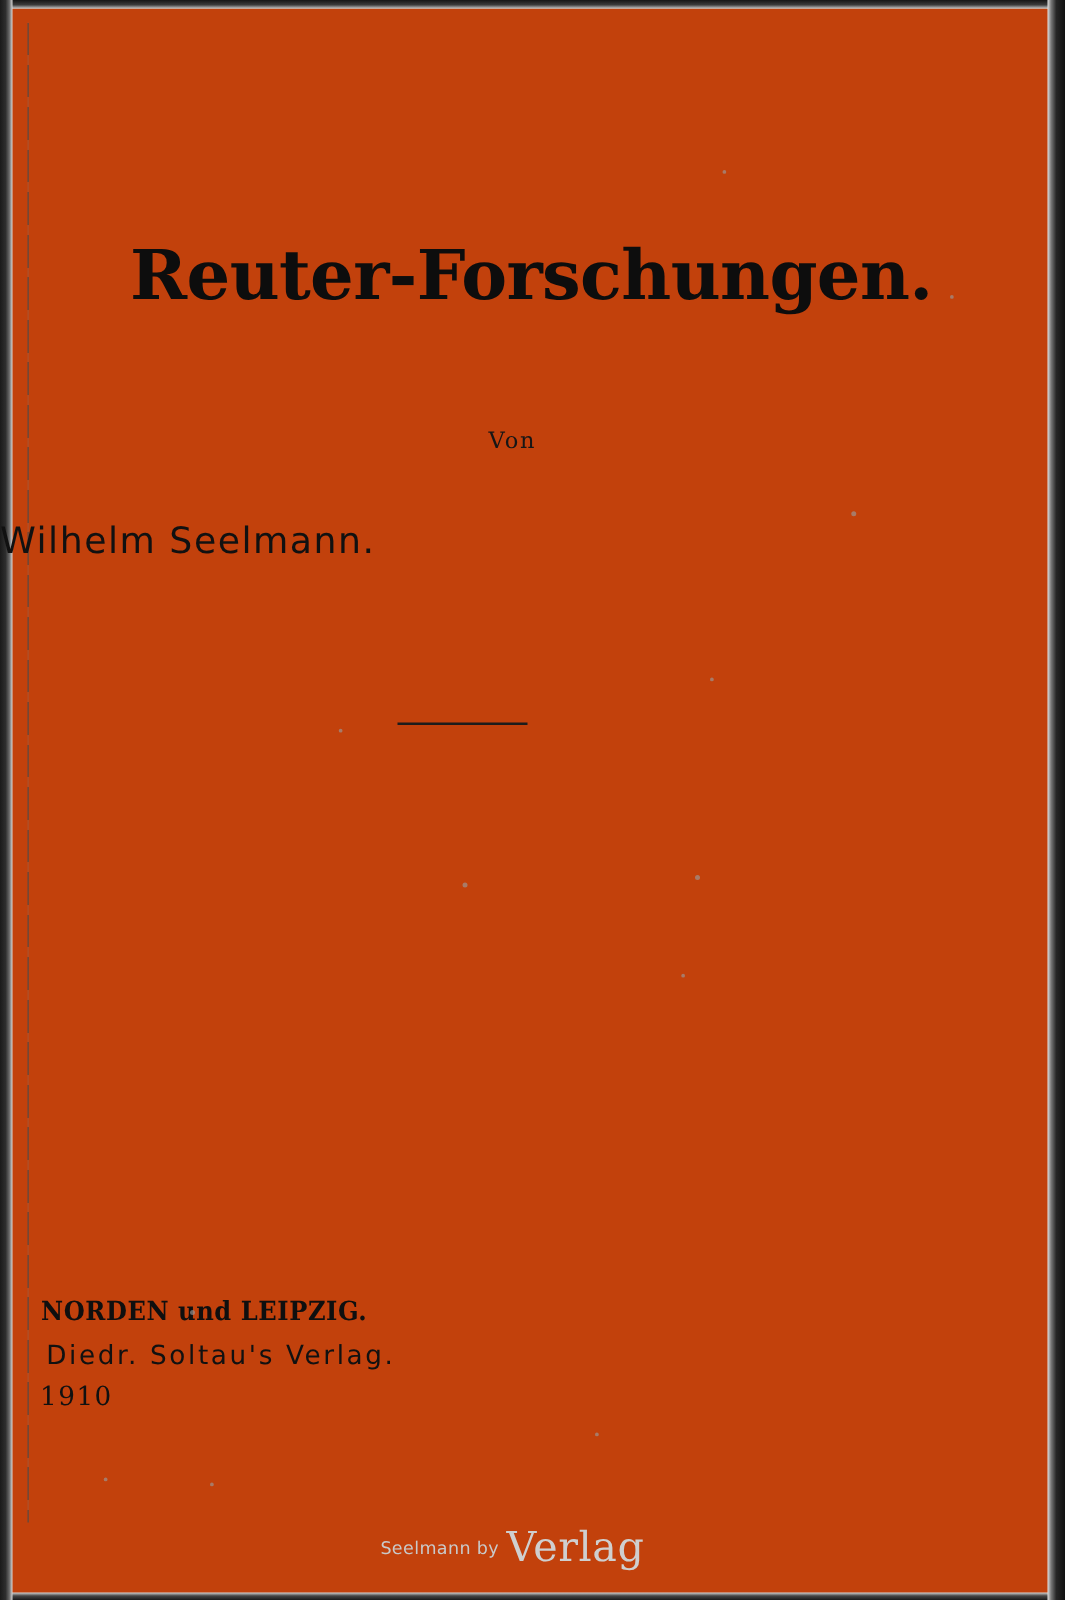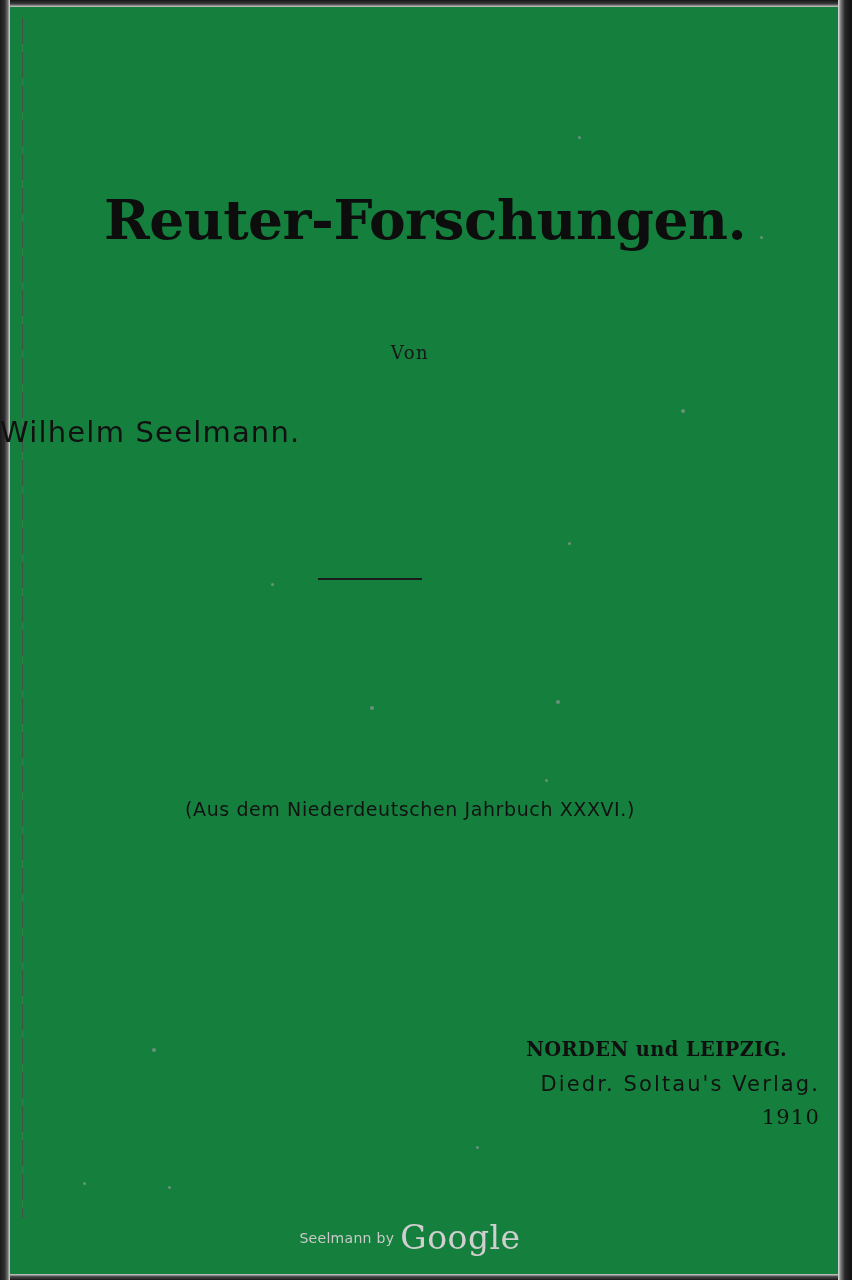--- a/index.html
+++ b/index.html
@@ -7,21 +7,21 @@
     padding: 0;
     background: #ffffff;
   }
   body {
     font-family: "Liberation Serif", serif;
   }
   .page {
     position: relative;
     width: 852px;
     height: 1280px;
-    background: #15803d;
+    background: #c2410c;
     overflow: hidden;
   }
 
   
   .edge-left {
     position: absolute;
     left: 0; top: 0;
     width: 10px; height: 1280px;
     background: linear-gradient(to right, #1a1a1a 0%, #2e2e2e 45%, #6a6a6a 75%, #d8d8d8 100%);
   }
@@ -124,36 +124,37 @@
     font-size: 19px;
     letter-spacing: .6px;
     color: #121212;
   }
 
   .imprint {
     position: absolute;
     left: 0;
     top: 1036px;
     width: 820px;
-    text-align: right;
+    text-align: left;
   }
   .imprint-place {
     font-family: "DejaVu Serif", serif;
     font-weight: 700;
     font-size: 21px;
     letter-spacing: .5px;
     color: #0f0f0f;
     transform: scaleX(.92);
   }
   .imprint-publisher {
     margin-top: 11px;
     font-family: "DejaVu Sans", sans-serif;
     font-size: 21px;
     letter-spacing: 2.1px;
     color: #111111;
+    padding-left: 37px;
   }
   .imprint-year {
     margin-top: 9px;
     font-family: "DejaVu Serif", serif;
     font-size: 21px;
     letter-spacing: 1.2px;
     color: #111111;
     padding-left: 32px;
   }
 
@@ -203,30 +204,29 @@
   <div class="content">
 
     <div class="title">Reuter-Forschungen.</div>
 
     <div class="byline-von">Von</div>
 
     <div class="author">Wilhelm Seelmann.</div>
 
     <div class="rule"></div>
 
-    <div class="series-note">(Aus dem Niederdeutschen Jahrbuch XXXVI.)</div>
 
     <div class="imprint">
       <div class="imprint-place">NORDEN und LEIPZIG.</div>
       <div class="imprint-publisher">Diedr. Soltau's Verlag.</div>
       <div class="imprint-year">1910</div>
     </div>
 
     <div class="watermark">
-      <span class="wm-digitized">Seelmann by</span><span class="wm-google">Google</span>
+      <span class="wm-digitized">Seelmann by</span><span class="wm-google">Verlag</span>
     </div>
 
     <div class="speck" style="left:578px; top:136px; width:3px; height:3px;"></div>
     <div class="speck" style="left:760px; top:236px; width:3px; height:3px;"></div>
     <div class="speck" style="left:681px; top:409px; width:4px; height:4px;"></div>
     <div class="speck" style="left:568px; top:542px; width:3px; height:3px;"></div>
     <div class="speck" style="left:271px; top:583px; width:3px; height:3px;"></div>
     <div class="speck" style="left:370px; top:706px; width:4px; height:4px;"></div>
     <div class="speck" style="left:556px; top:700px; width:4px; height:4px;"></div>
     <div class="speck" style="left:545px; top:779px; width:3px; height:3px;"></div>

